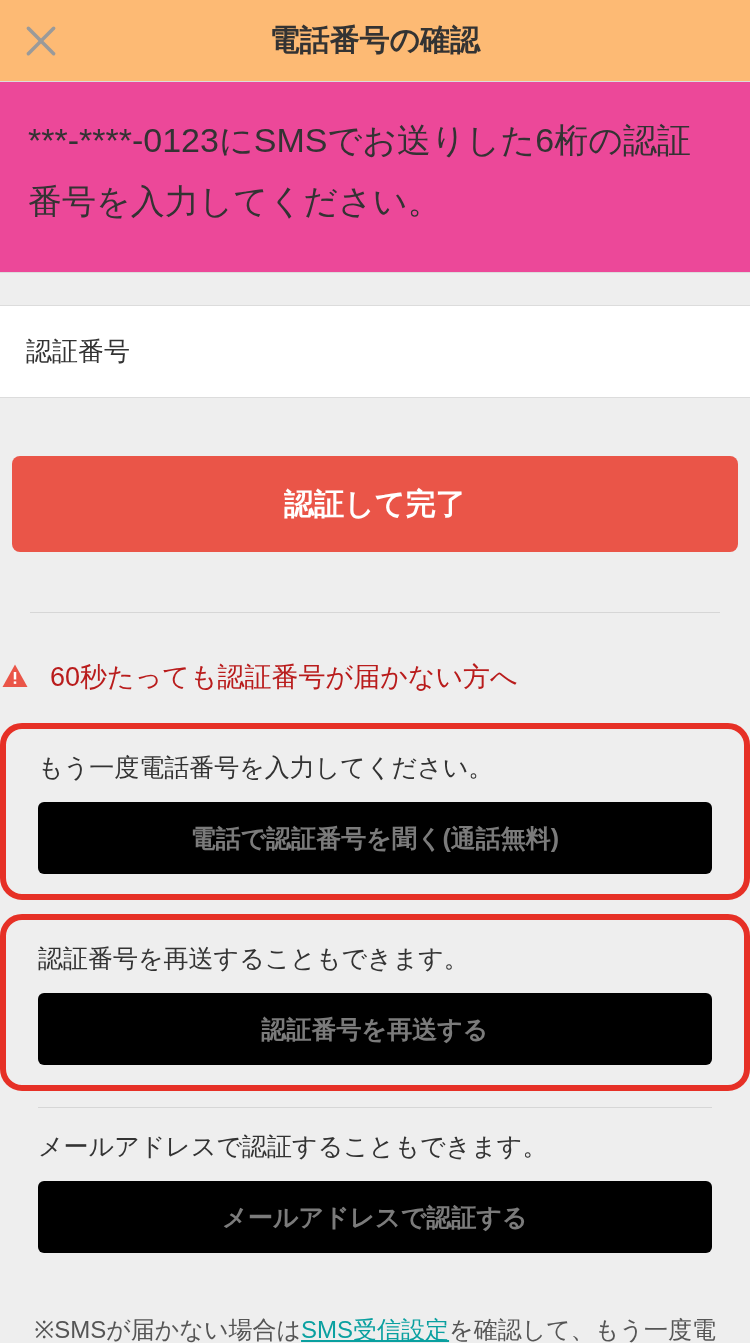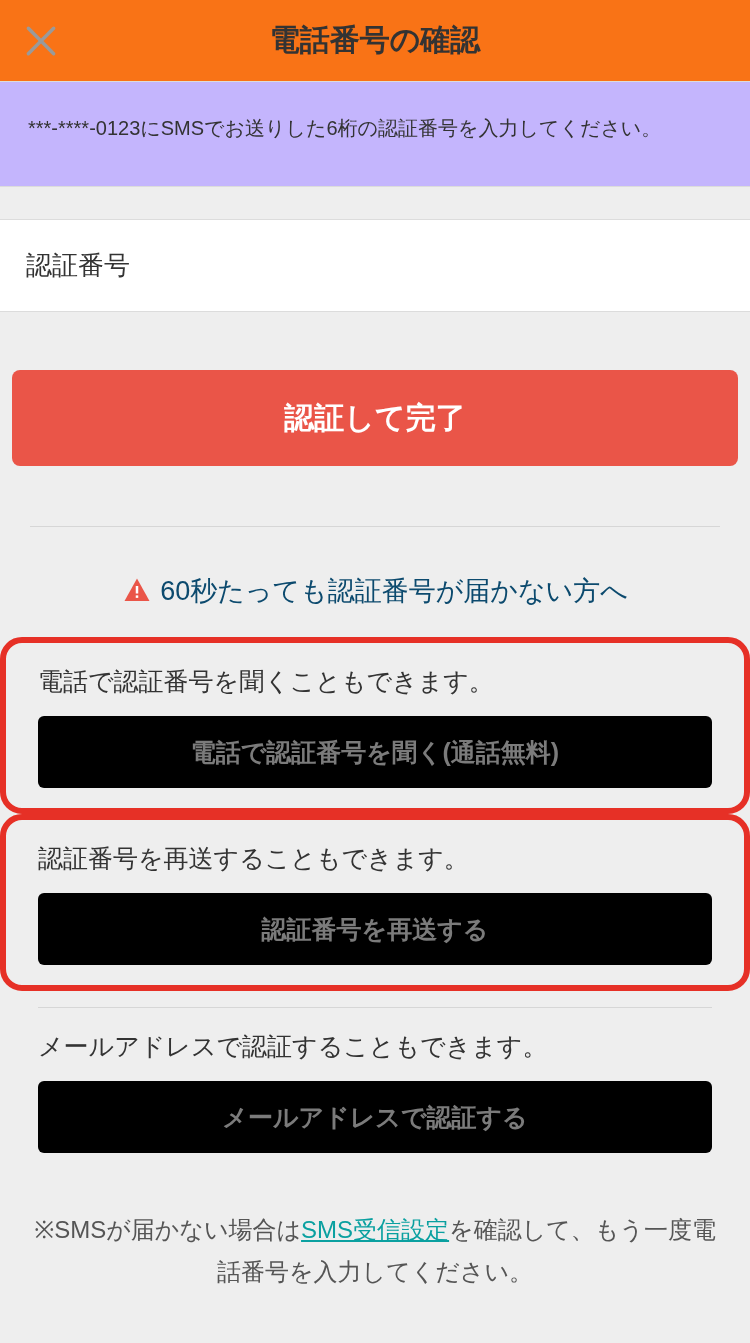--- a/index.html
+++ b/index.html
@@ -5,21 +5,21 @@
     * { margin: 0; padding: 0; box-sizing: border-box; }
     html, body {
       font-family: -apple-system, "Hiragino Sans", "Hiragino Kaku Gothic ProN", Meiryo, sans-serif;
       background: #eeeeee;
       color: #333;
       width: 750px;
     }
     .header {
       display: flex;
       align-items: center;
-      background: #f97316;
+      background: #fdba74;
       border-bottom: 1px solid #dcdcdc;
       height: 82px;
       position: relative;
       padding: 0 12px;
     }
     .close-icon {
       width: 38px;
       height: 38px;
       position: absolute;
       left: 22px;
@@ -28,24 +28,24 @@
     }
     .close-icon svg { display: block; }
     .header-title {
       flex: 1;
       text-align: center;
       font-size: 30px;
       font-weight: 700;
       color: #333;
     }
     .instruction-block {
-      background: #c4b5fd;
+      background: #ec4899;
       padding: 28px 28px 40px 28px;
       border-bottom: 1px solid #dcdcdc;
-      font-size: 20px;
+      font-size: 34px;
       line-height: 1.8;
       color: #333;
     }
     .input-section {
       background: #fff;
       margin-top: 32px;
       border-top: 1px solid #dcdcdc;
       border-bottom: 1px solid #dcdcdc;
       padding: 28px 26px;
       font-size: 26px;
@@ -69,41 +69,40 @@
       cursor: pointer;
     }
     .divider {
       border: none;
       border-top: 1px solid #d6d6d6;
       margin: 60px 30px 0 30px;
     }
     .warning-line {
       display: flex;
       align-items: center;
-      justify-content: center;
-      gap: 8px;
+      gap: 20px;
       margin-top: 46px;
-      color: #0c4a6e;
+      color: #b91c1c;
       font-size: 27px;
       font-weight: 500;
     }
     .warning-icon {
       width: 30px;
       height: 30px;
       display: inline-block;
     }
     .highlight-box {
       border: 6px solid #e63026;
       border-radius: 22px;
       padding: 14px 32px 20px 32px;
       margin-top: 28px;
       background: #eeeeee;
     }
     .highlight-box + .highlight-box {
-      margin-top: 0;
+      margin-top: 14px;
     }
     .box-label {
       font-size: 25px;
       color: #333;
       margin: 8px 0 18px 0;
     }
     .secondary-btn {
       display: block;
       width: 100%;
       height: 72px;
@@ -166,21 +165,21 @@
     <svg viewBox="0 0 24 24" width="30" height="30">
       <path d="M12 2 L22 20 L2 20 Z" fill="#ea5548"></path>
       <rect x="11" y="8" width="2" height="6" fill="#ffffff"></rect>
       <rect x="11" y="15.5" width="2" height="2" fill="#ffffff"></rect>
     </svg>
   </span>
   <span>60秒たっても認証番号が届かない方へ</span>
 </div>
 
 <div class="highlight-box">
-  <div class="box-label">電話で認証番号を聞くこともできます。</div>
+  <div class="box-label">もう一度電話番号を入力してください。</div>
   <button class="secondary-btn">電話で認証番号を聞く(通話無料)</button>
 </div>
 
 <div class="highlight-box">
   <div class="box-label">認証番号を再送することもできます。</div>
   <button class="secondary-btn">認証番号を再送する</button>
 </div>
 
 <hr class="divider2">
 

